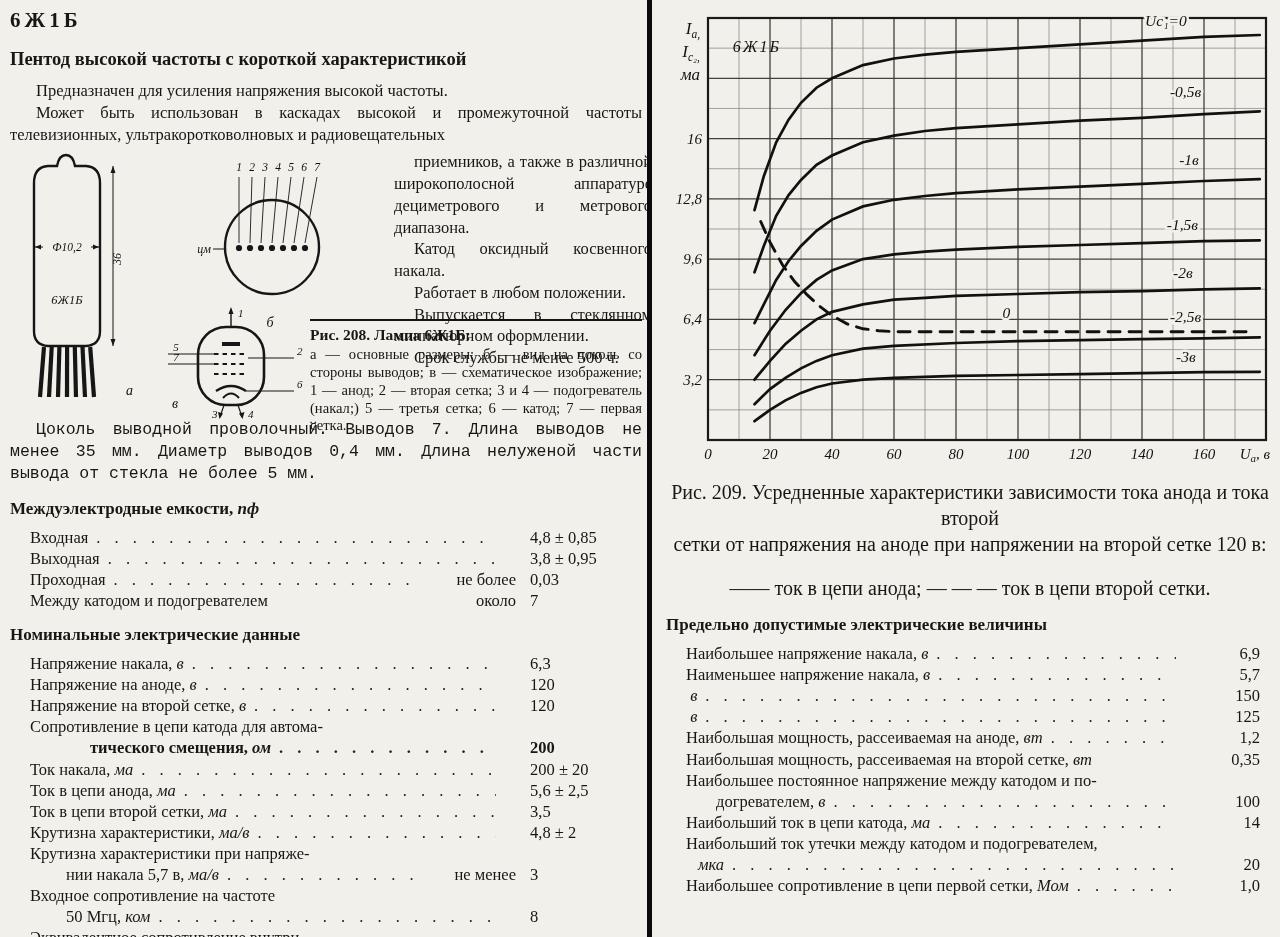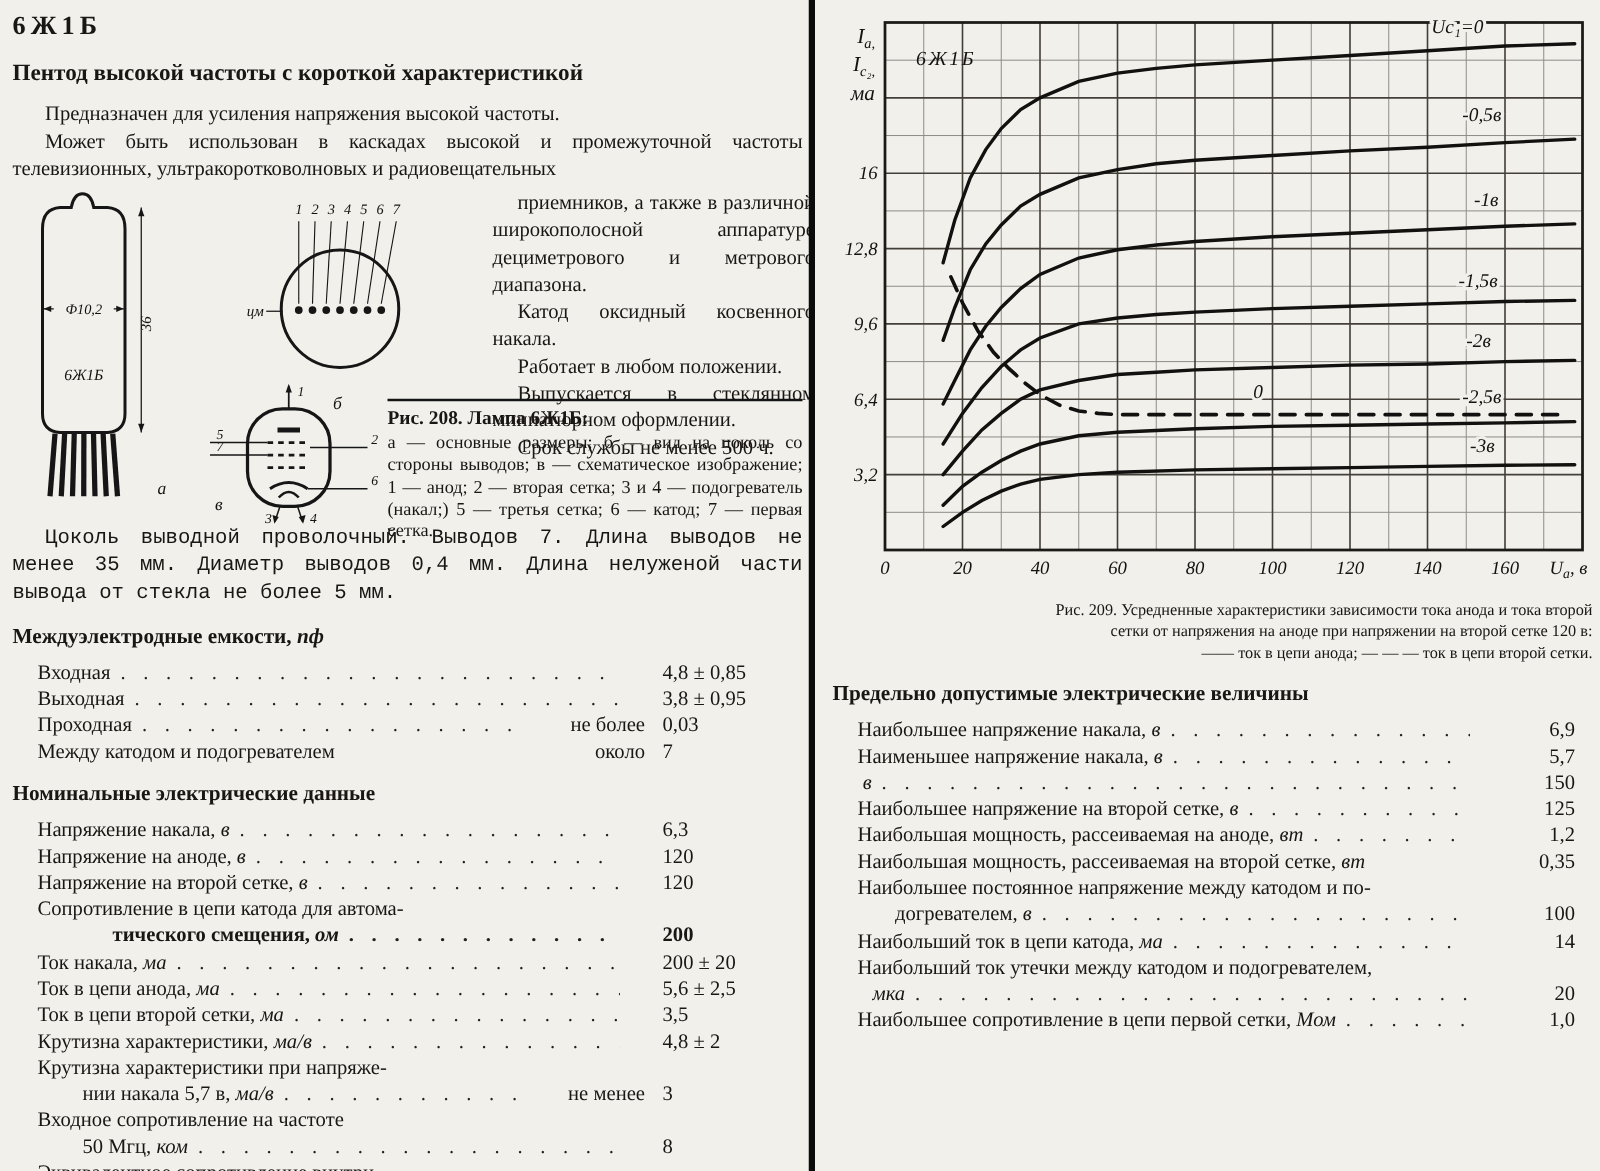--- a/index.html
+++ b/index.html
@@ -32,22 +32,22 @@
   .srow .pre{display:block;text-align:justify;}
   .srow .line{display:flex;align-items:baseline;}
   .srow .lbl{white-space:nowrap;}
   .srow .unit{font-style:italic;white-space:pre;}
   .srow .dots{flex:1;overflow:hidden;white-space:nowrap;letter-spacing:5px;margin:0 34px 0 8px;color:#21201d;}
   .srow .q{white-space:nowrap;margin-right:14px;}
   .rows-left .v{width:112px;white-space:nowrap;}
   .rows-right{margin-right:14px;}
   .rows-right .v{width:50px;text-align:right;white-space:nowrap;}
 
-  .fig209-cap{margin-top:8px;text-align:right;font-size:13px;line-height:1.3;}
-  .fig209-cap .legend{margin-top:0;}
+  .fig209-cap{margin-top:8px;text-align:center;font-size:20px;line-height:1.3;}
+  .fig209-cap .legend{margin-top:18px;}
 
   svg text{fill:#15120f;}
   .it{font-style:italic;}
 </style>
 </head>
 <body>
 
 <div class="col-left">
   <h1 class="tube-title">6Ж1Б</h1>
   <h2 class="subtitle">Пентод высокой частоты с короткой характеристикой</h2>
@@ -400,21 +400,20 @@
       </div>
       <div class="srow">
         <div class="line">
           <span class="unit"> в</span>
           <span class="dots">. . . . . . . . . . . . . . . . . . . . . . . . . . . . . . . . . . . . . . . . . . . . . . . . . . . . . . . . . . . . </span>
           <span class="v">150</span>
         </div>
       </div>
       <div class="srow">
         <div class="line">
-          <span class="lbl">Наибольшее напряжение на второй сетке,</span>
           <span class="unit"> в</span>
           <span class="dots">. . . . . . . . . . . . . . . . . . . . . . . . . . . . . . . . . . . . . . . . . . . . . . . . . . . . . . . . . . . . </span>
           <span class="v">125</span>
         </div>
       </div>
       <div class="srow">
         <div class="line">
           <span class="lbl">Наибольшая мощность, рассеиваемая на аноде,</span>
           <span class="unit"> вт</span>
           <span class="dots">. . . . . . . . . . . . . . . . . . . . . . . . . . . . . . . . . . . . . . . . . . . . . . . . . . . . . . . . . . . . </span>

